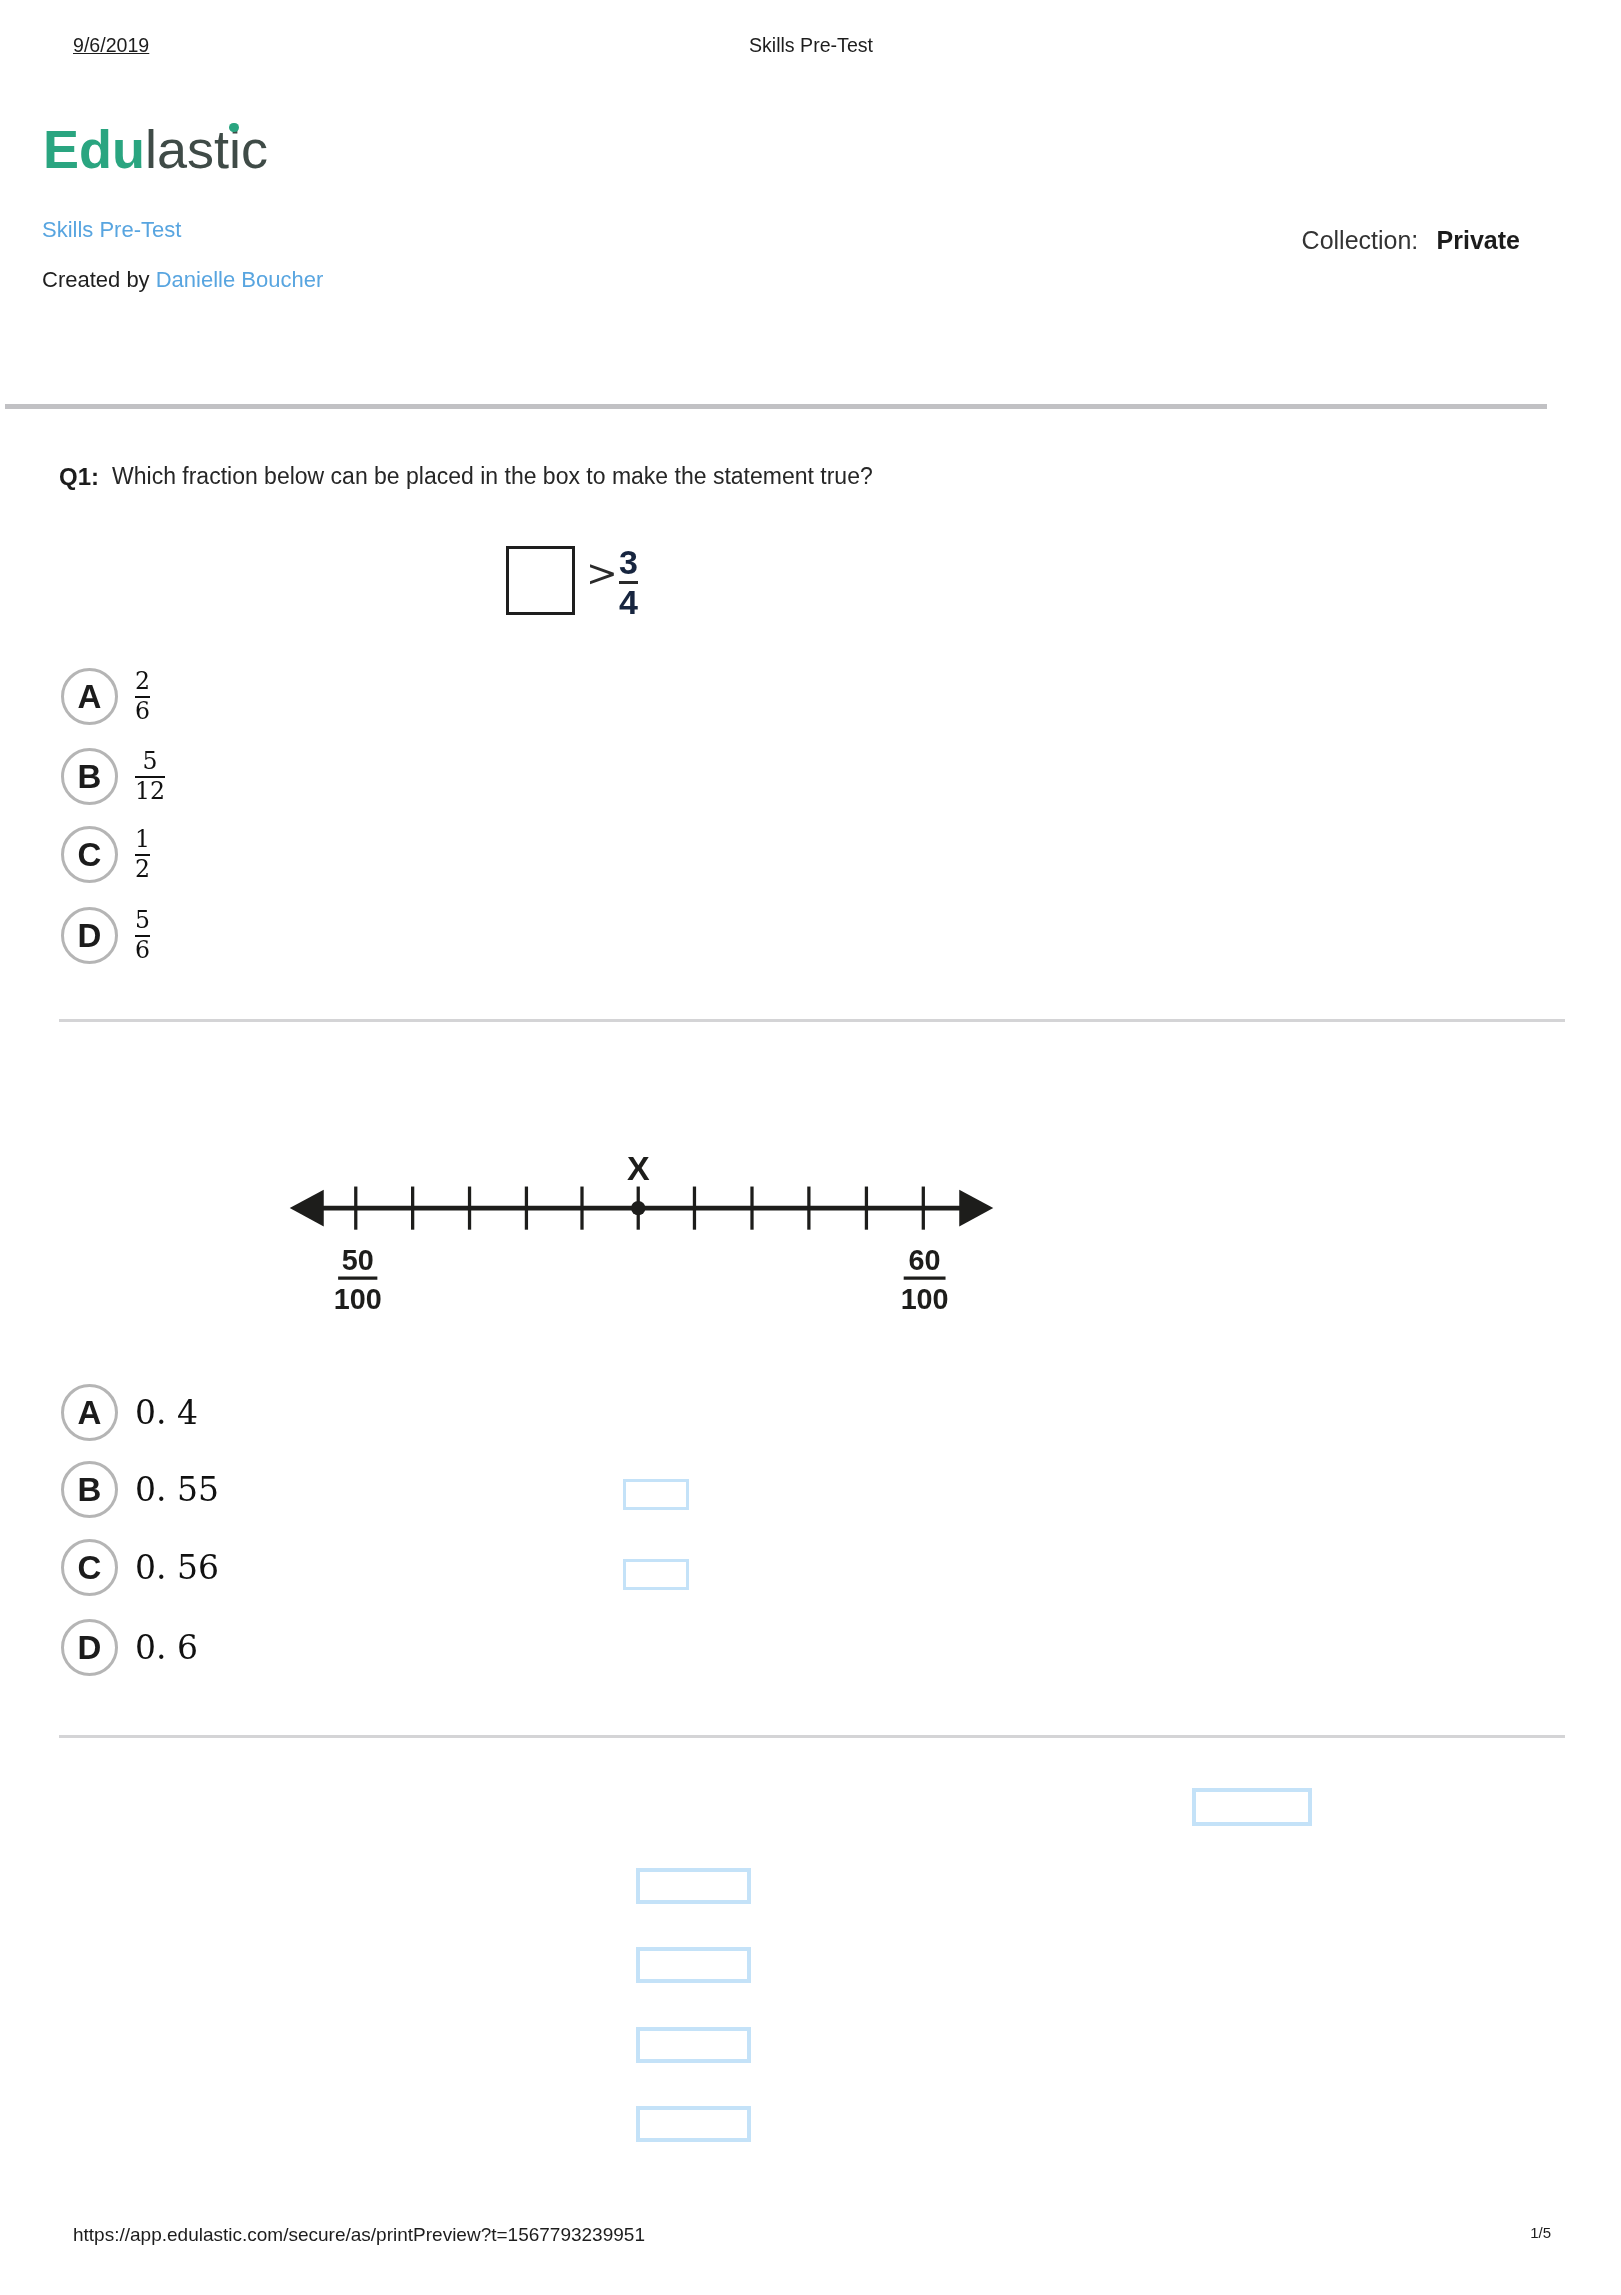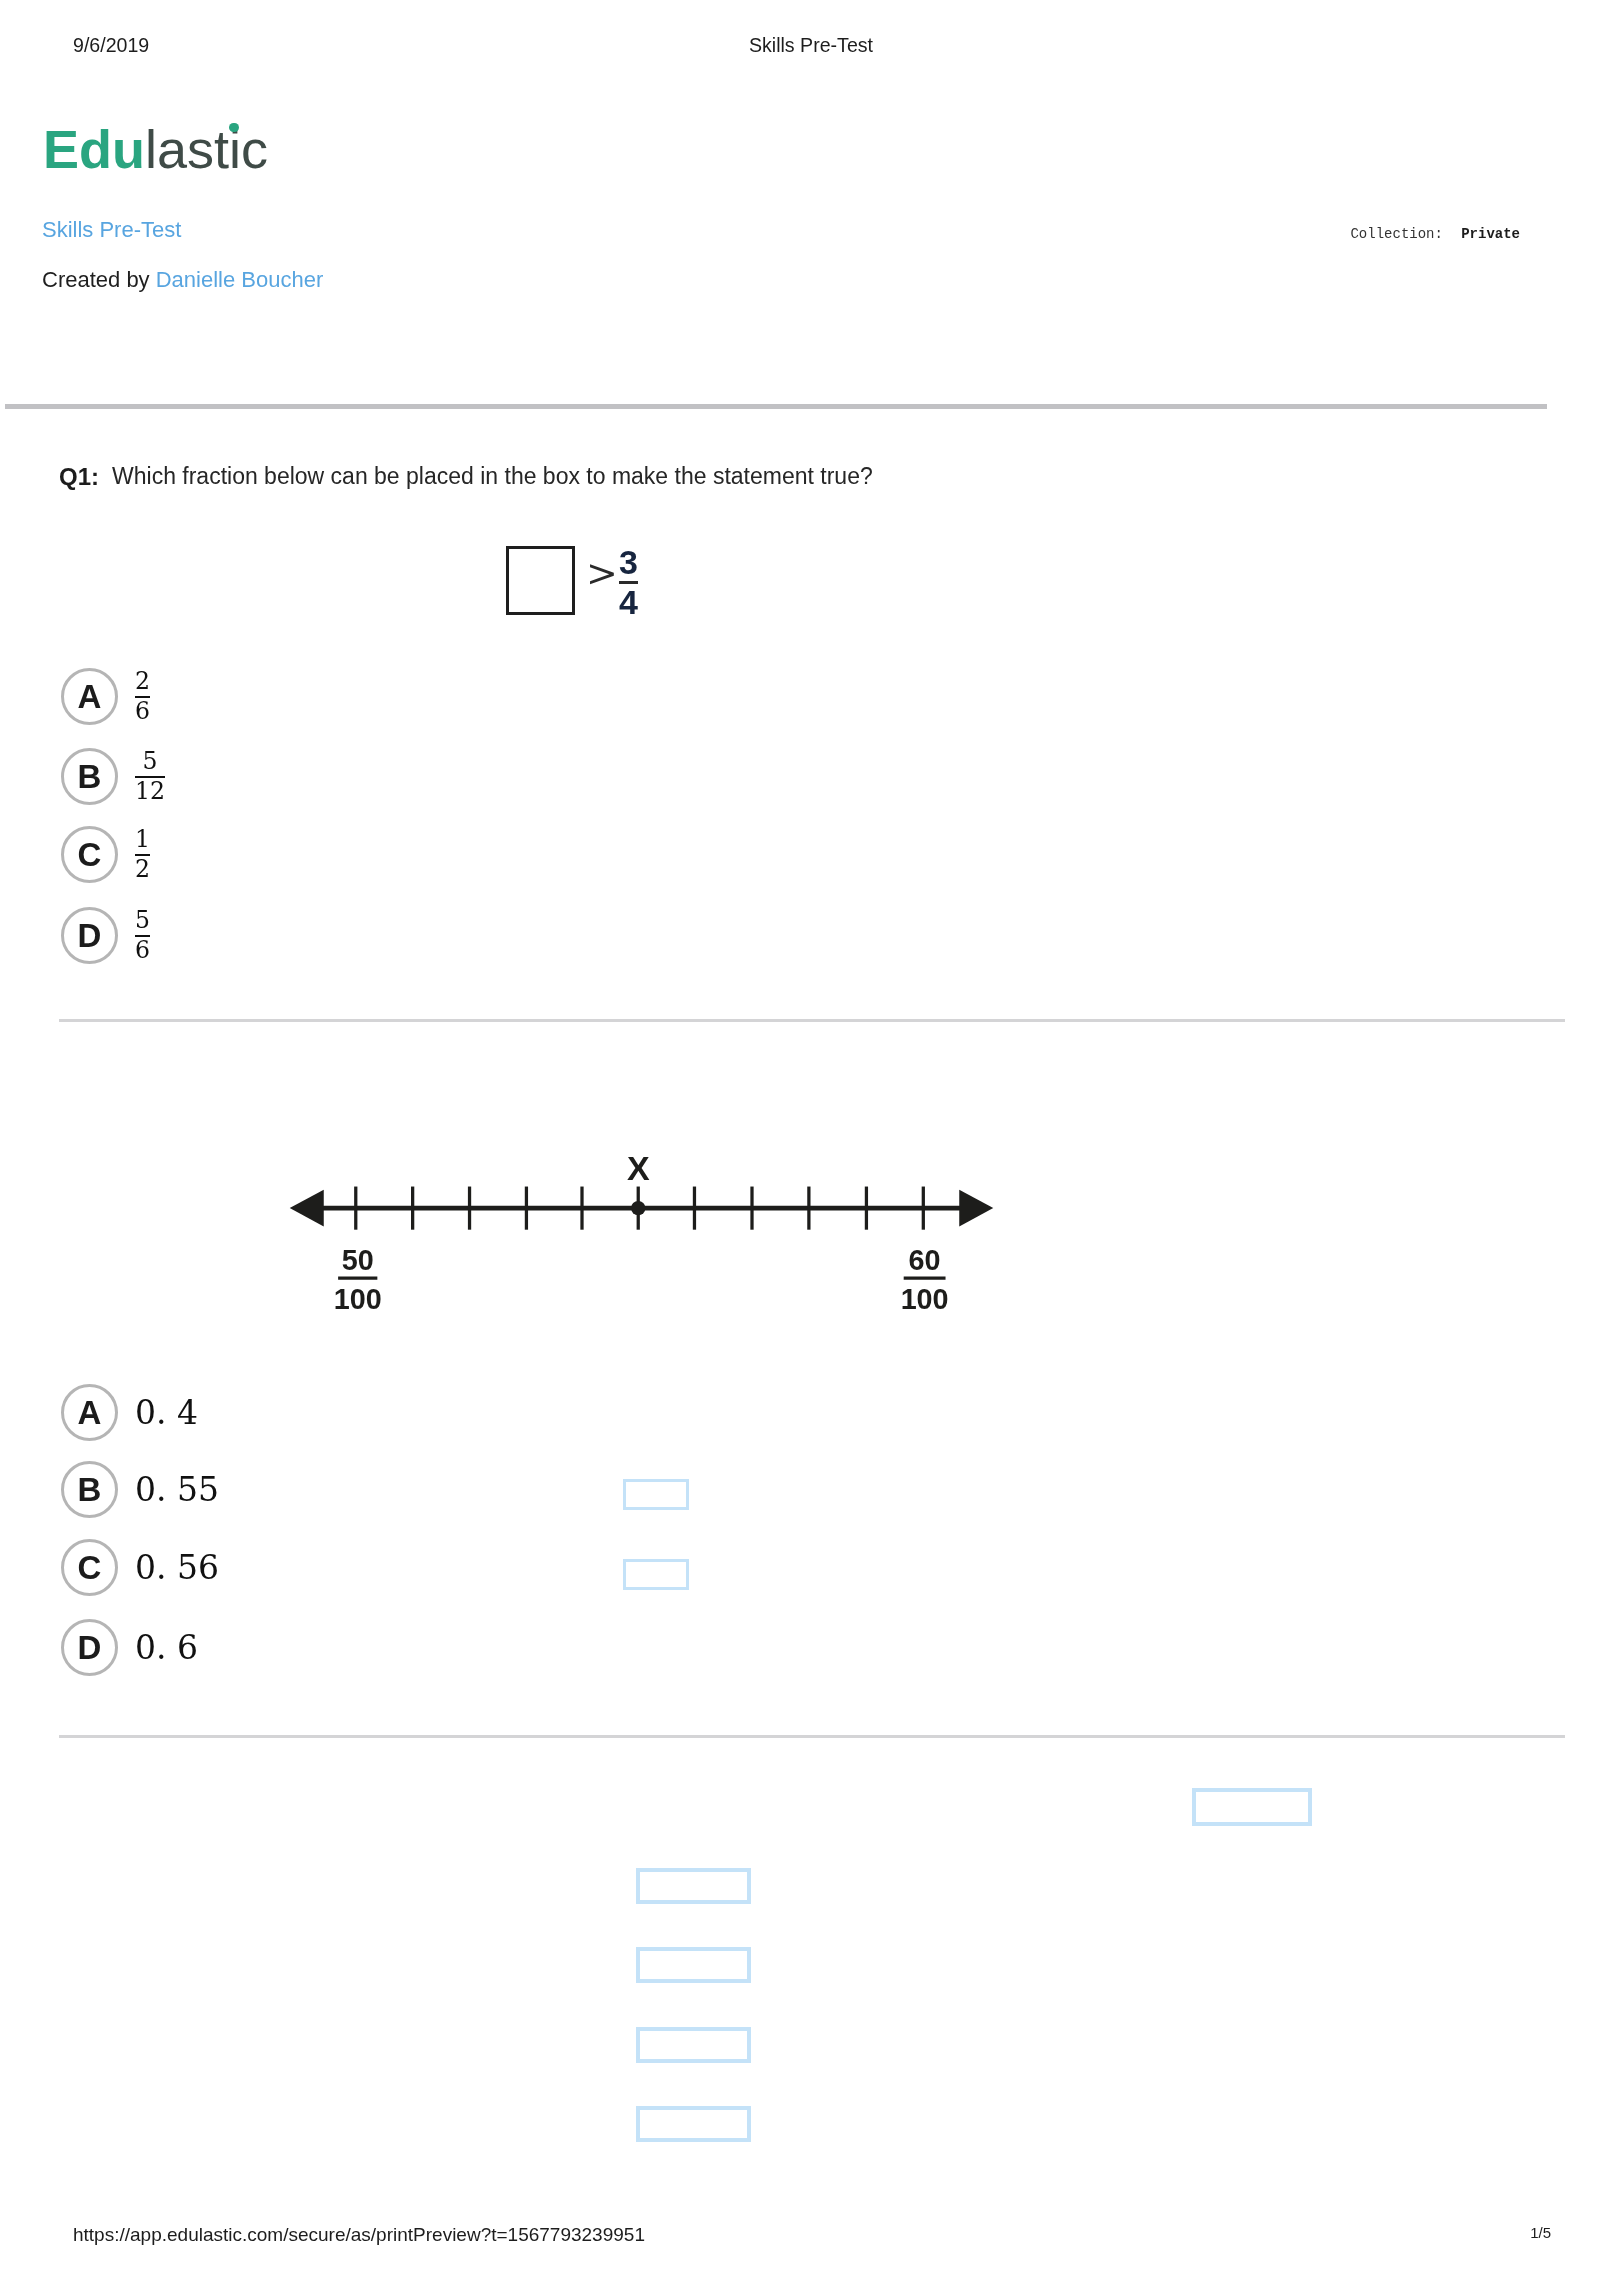--- a/index.html
+++ b/index.html
@@ -1,33 +1,33 @@
 <!DOCTYPE html>
 <html style="font-size:10.5px"><head>
 <meta charset="utf-8">
 <style>
   * { margin:0; padding:0; box-sizing:border-box; }
   html,body { background:#ffffff; }
   body { font-family:"Liberation Sans", sans-serif; color:#222; }
   .page { position:relative; width:1622px; height:2295px; background:#fff; overflow:hidden; }
 
   
-  .print-date { position:absolute; left:73px; top:34px; font-size:19.6px; color:#1d1d1d; }
+  .print-date { position:absolute; left:73px; top:34px; font-size:19.6px; color:#1d1d1d;text-decoration:underline; }
   .print-title { position:absolute; left:0; right:0; top:34px; text-align:center; font-size:19.6px; color:#1d1d1d; }
   .footer-url { position:absolute; left:73px; top:2224px; font-size:19px; color:#1d1d1d; }
   .footer-page { position:absolute; right:71px; top:2224px; font-size:15px; color:#1d1d1d; }
 
   
   .logo { position:absolute; left:43px; top:122px; font-size:54px; line-height:1; white-space:nowrap; }
   .logo .primary { color:#2aa580; font-weight:bold; }
   .logo .secondary { color:#3f4b47; font-weight:normal; position:relative; display:inline-block; }
   .logo .i-dot { position:absolute; left:84px; top:0.7px; width:9.8px; height:9.8px; border-radius:50%; background:#2aa580; }
 
   .test-title-link { position:absolute; left:42px; top:217px; font-size:22px; color:#58a5e0; }
-  .collection-row { position:absolute; top:226px; right:102px; font-size:14px; color:#333;font-family:Liberation Mono, monospace; }
+  .collection-row { position:absolute; top:226px; right:102px; font-size:25px; color:#333; }
   .collection-row .value { font-weight:bold; color:#1c1c1c; margin-left:18.3px; }
   .created-row { position:absolute; left:42px; top:267px; font-size:22px; color:#1f1f1f; }
   .created-row .author { color:#58a5e0; }
 
   .divider-thick { position:absolute; left:5.2px; top:404px; width:1542px; height:5.2px; background:#c1c1c4; }
   .divider-thin { position:absolute; left:59px; width:1506px; height:3.3px; background:#d4d4d6; }
   .divider-q1q2 { top:1019px; }
   .divider-q2q3 { top:1735px; }
 
   

